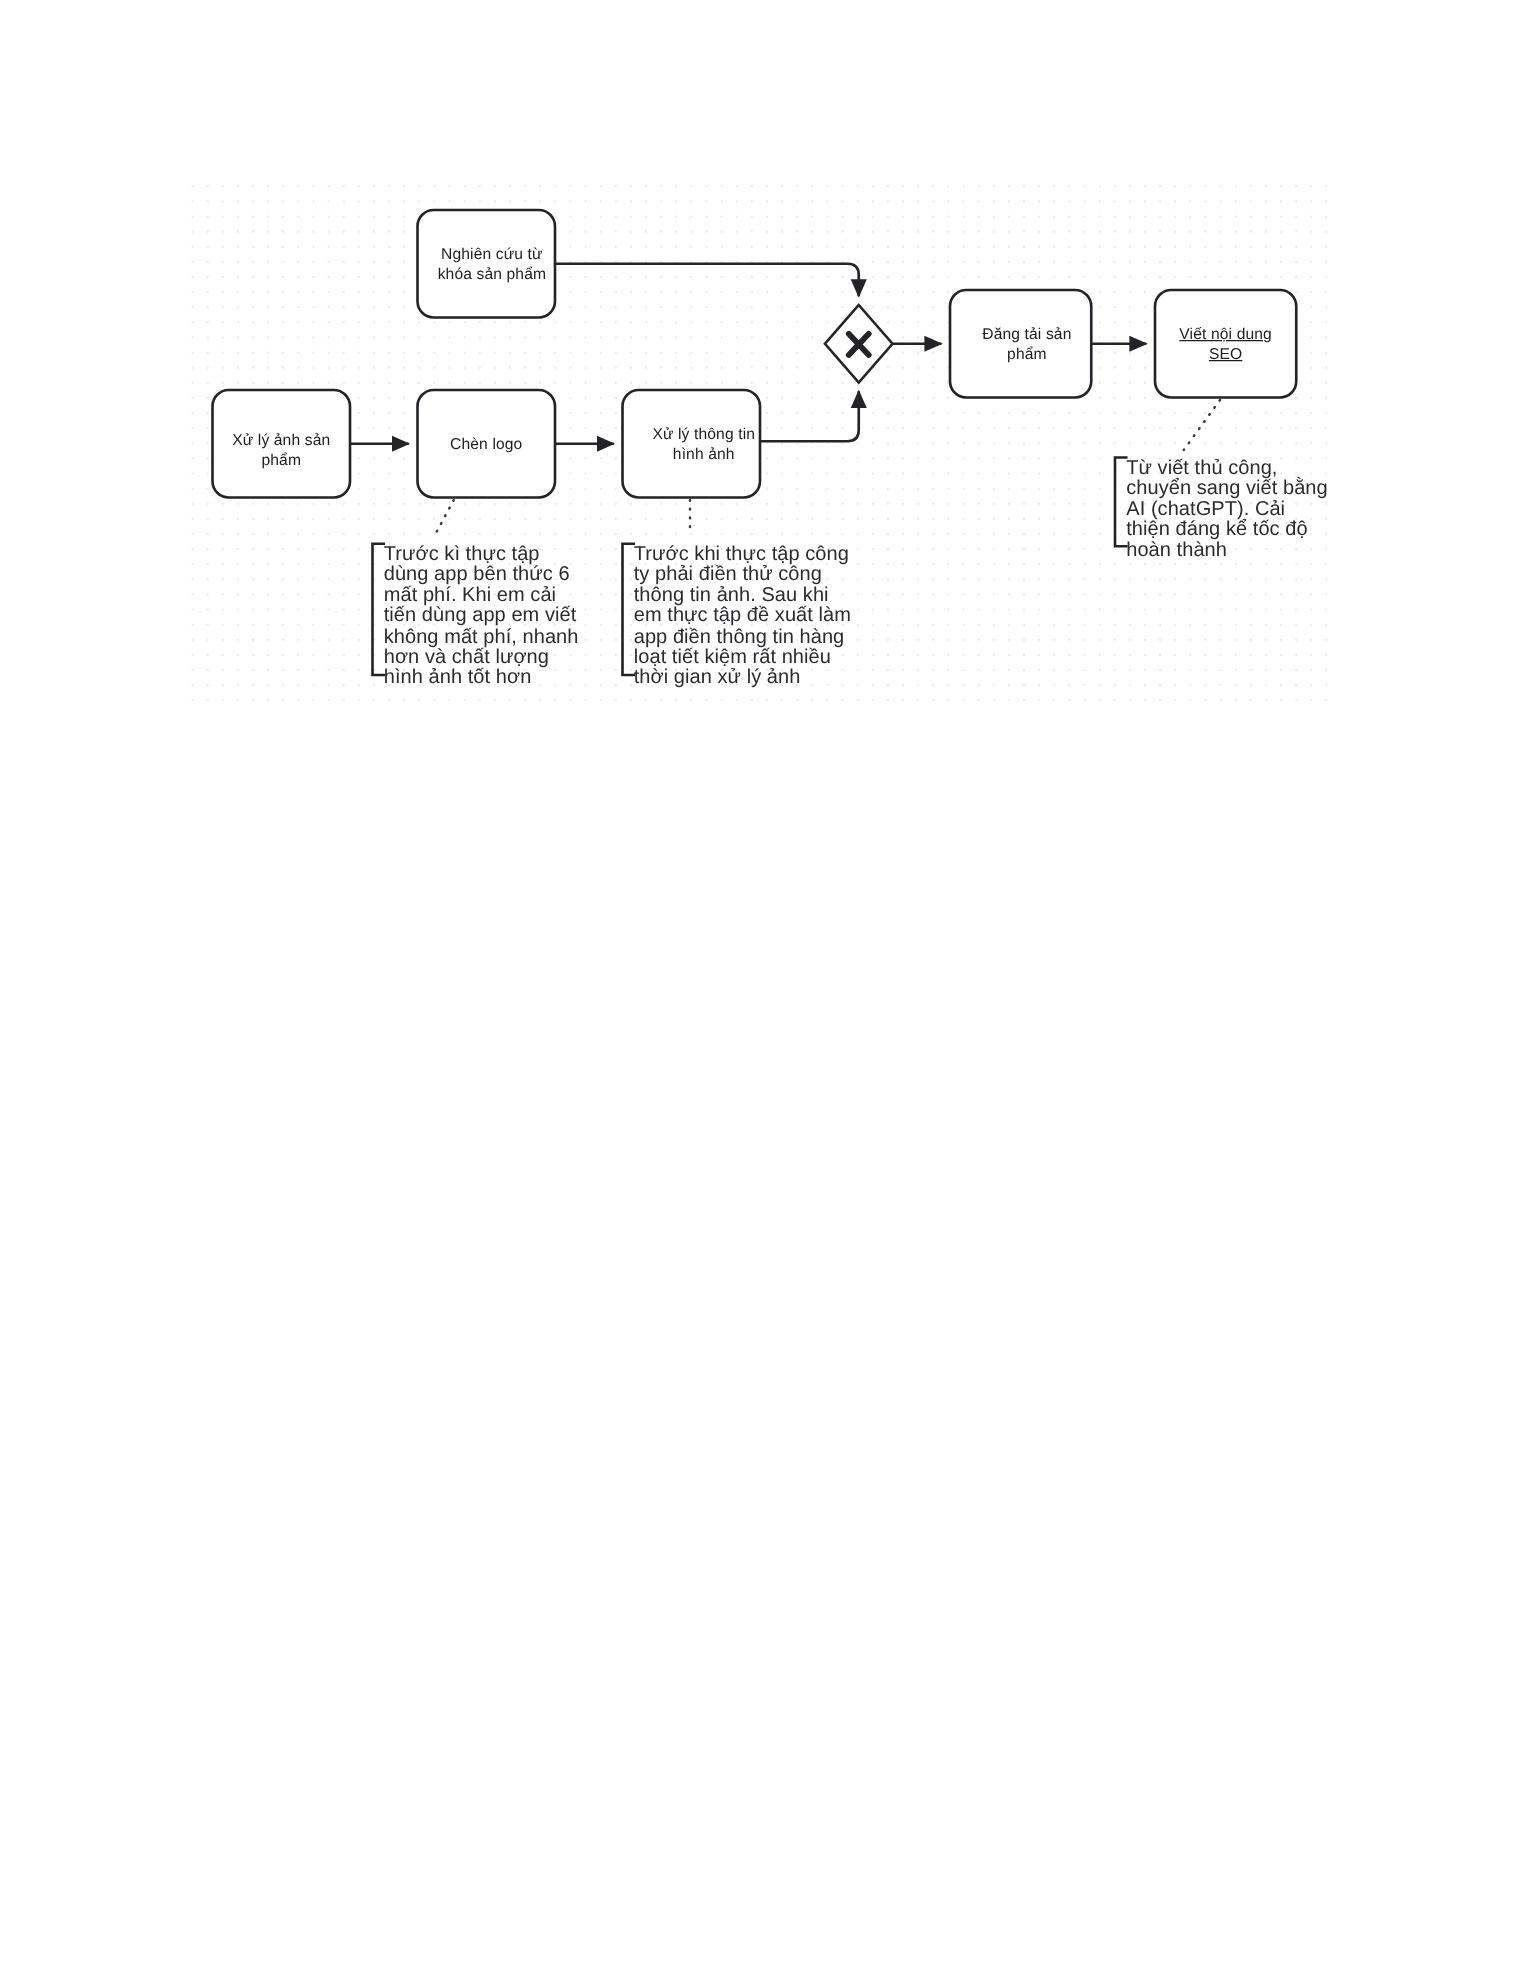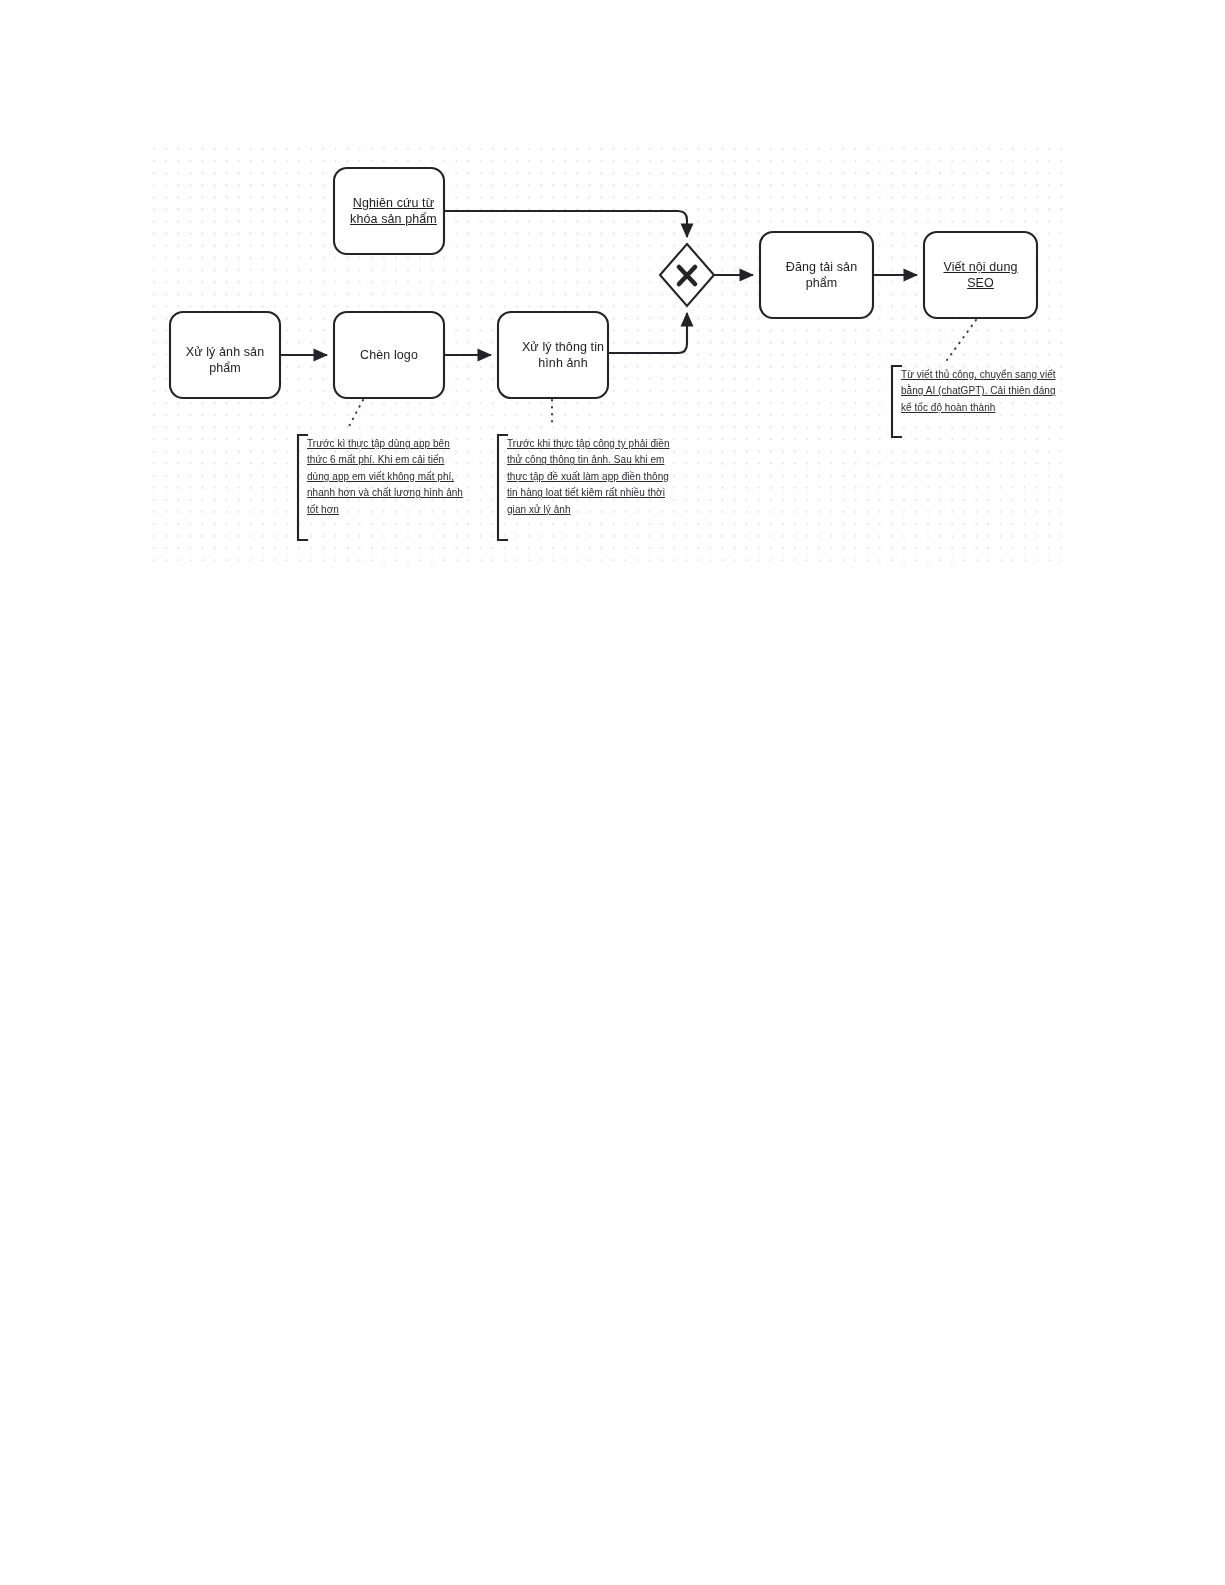--- a/index.html
+++ b/index.html
@@ -50,27 +50,26 @@
     font-size: 12.5px;
     line-height: 16px;
     color: #1d1d1f;
     letter-spacing: .1px;
     white-space: pre-line;
     user-select: none;
   }
 
   .note-text {
     position: absolute;
-    font-size: 10px;
+    font-size: 16px;
     line-height: 16.4px;
     color: #2b2b2f;
     letter-spacing: .05px;
     white-space: pre-line;
     user-select: none;
-    text-decoration: underline;
   }
 </style>
 </head>
 <body>
 
 <div id="canvas"></div>
 
 <svg id="art" viewBox="0 0 1225 1585">
   <defs>
     <marker id="ah" viewBox="0 0 10 10" refX="9.2" refY="5" markerWidth="7" markerHeight="7" orient="auto-start-reverse">
@@ -118,21 +117,21 @@
     <line x1="552" y1="400" x2="552" y2="428"></line>
     <line x1="976" y1="320" x2="947" y2="360"></line>
   </g>
 </svg>
 
 <div class="node-label" style="left:170px; top:312px; width:110px; height:96px;">Xử lý ảnh sản
 phẩm</div>
 <div class="node-label" style="left:334px; top:312px; width:110px; height:86px;border-radius:13px;">Chèn logo</div>
 <div class="node-label" style="left:498px; top:312px; width:130px; height:86px;">Xử lý thông tin
 hình ảnh</div>
-<div class="node-label" style="left:334px; top:168px; width:119px; height:86px;text-decoration:underline;">Nghiên cứu từ
+<div class="node-label" style="left:334px; top:168px; width:119px; height:86px;">Nghiên cứu từ
 khóa sản phẩm</div>
 <div class="node-label" style="left:760px; top:232px; width:123px; height:86px;">Đăng tải sản
 phẩm</div>
 <div class="node-label" style="left:924px; top:232px; width:113px; height:86px;text-decoration:underline;">Viết nội dung
 SEO</div>
 
 <div class="note-text" style="left:307px; top:436px; width:160px;">Trước kì thực tập dùng app bên thức 6 mất phí. Khi em cải tiến dùng app em viết không mất phí, nhanh hơn và chất lượng hình ảnh tốt hơn</div>
 <div class="note-text" style="left:507px; top:436px; width:175px;">Trước khi thực tập công ty phải điền thử công thông tin ảnh. Sau khi em thực tập đề xuất làm app điền thông tin hàng loạt tiết kiệm rất nhiều thời gian xử lý ảnh</div>
 <div class="note-text" style="left:901px; top:367px; width:165px;">Từ viết thủ công, chuyển sang viết bằng AI (chatGPT). Cải thiện đáng kể tốc độ hoàn thành</div>
 

